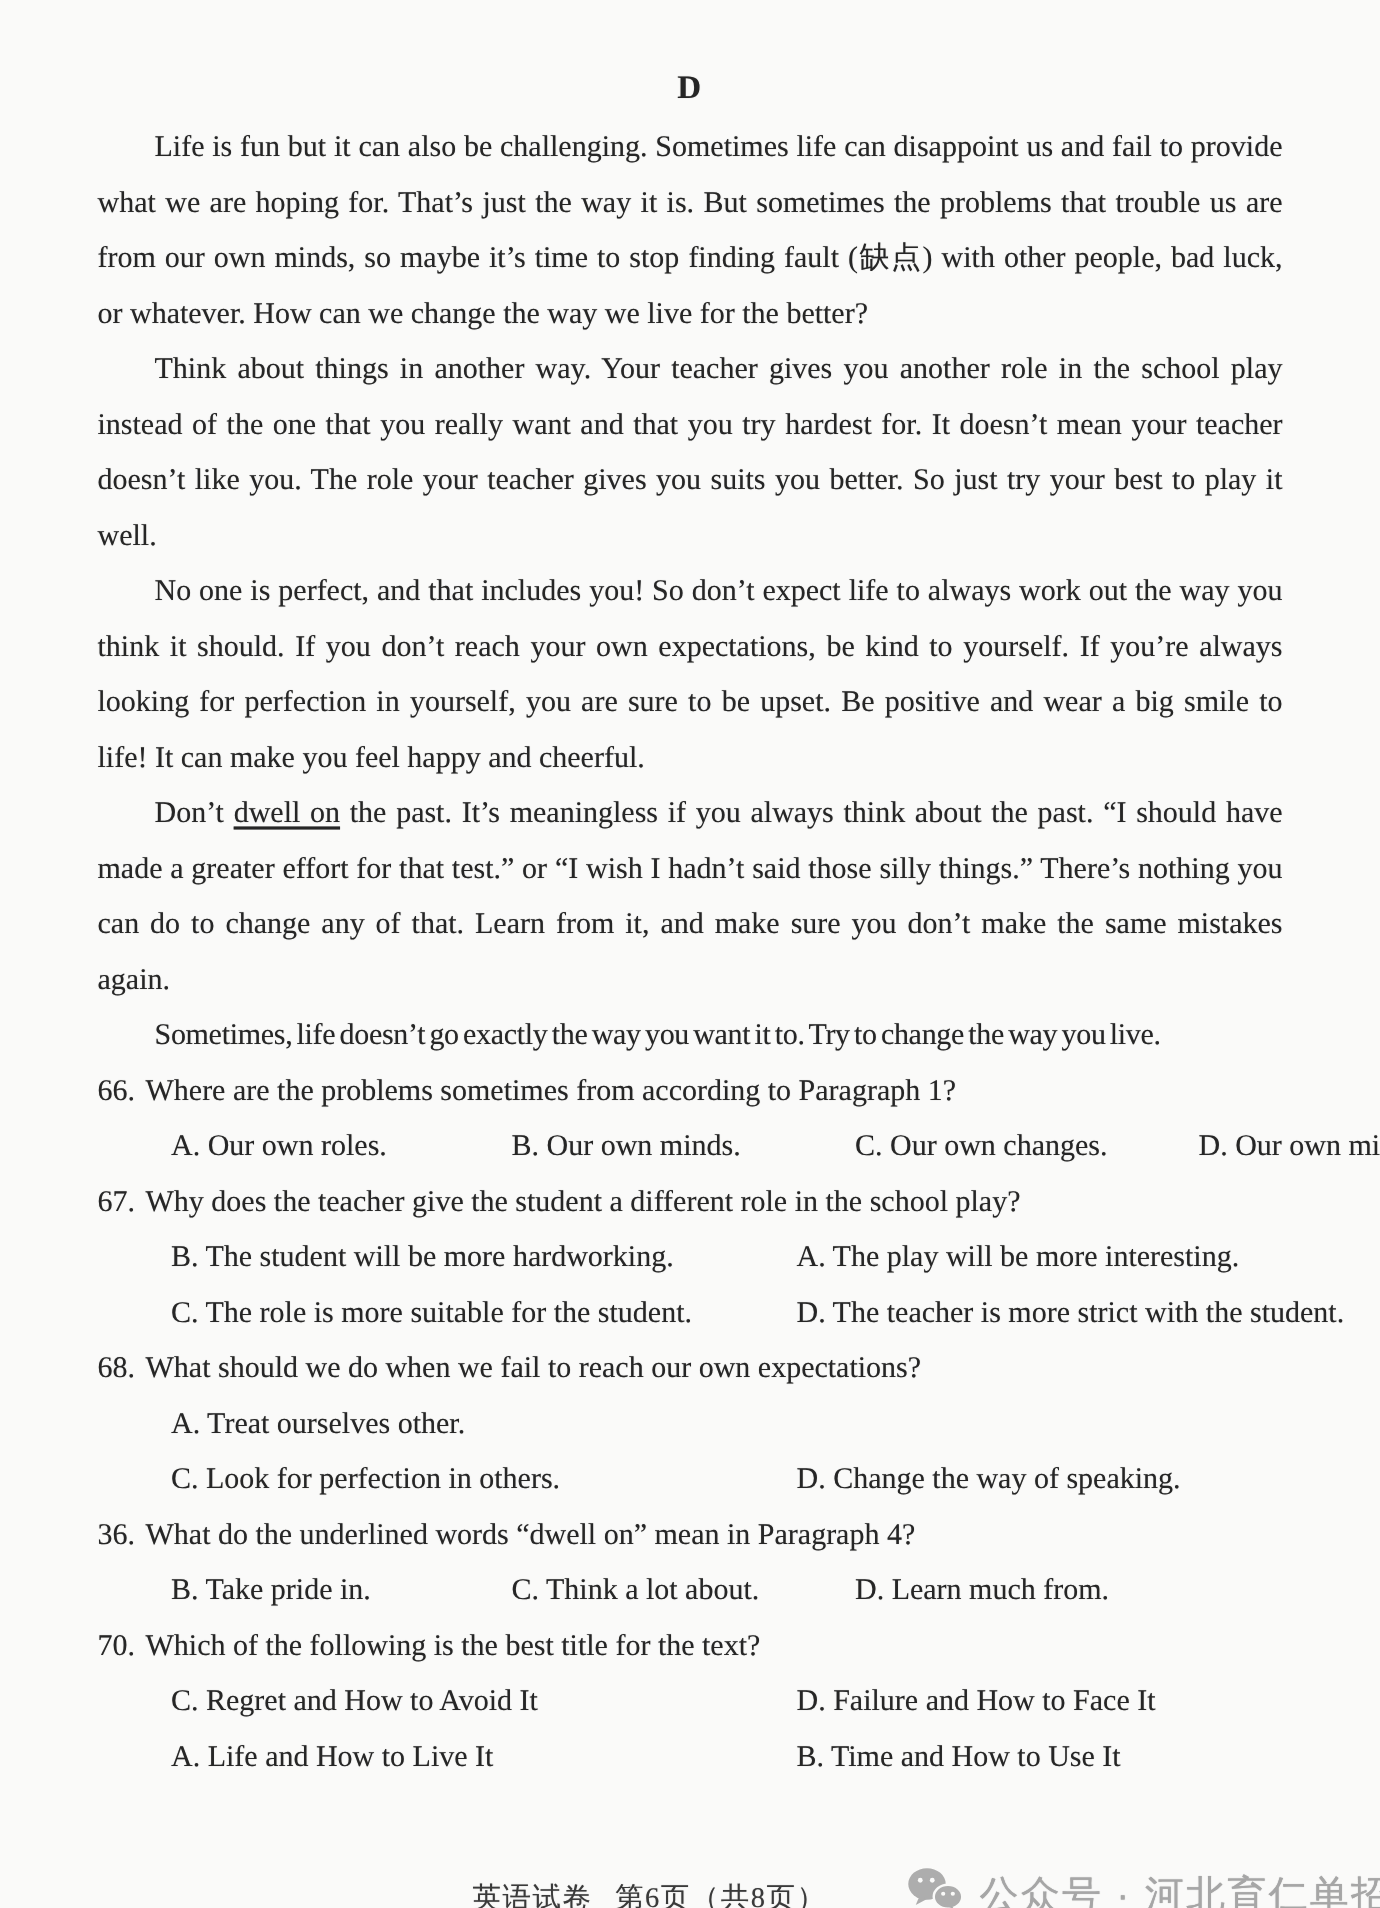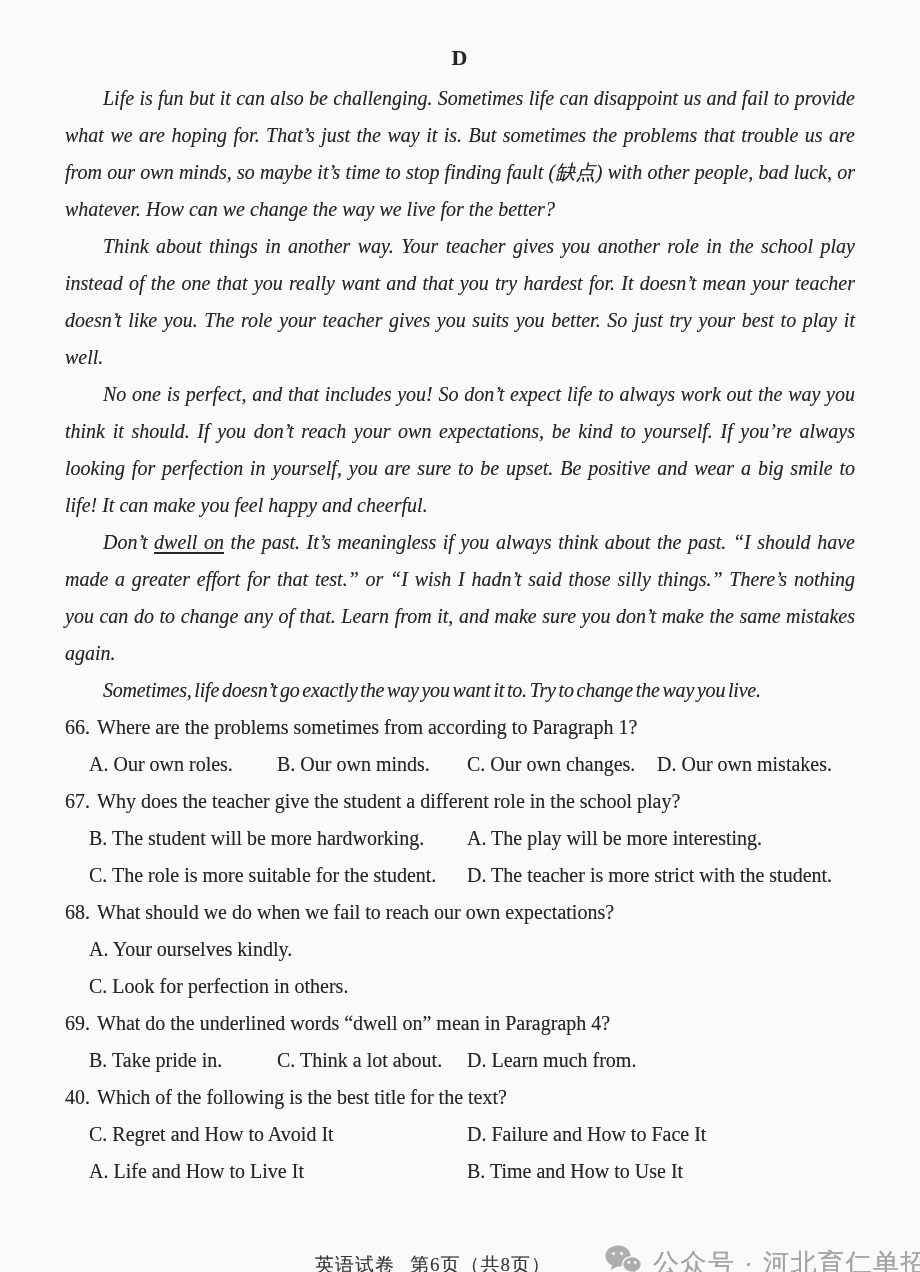--- a/index.html
+++ b/index.html
@@ -25,37 +25,37 @@
     font-weight: bold;
     font-size: 22px;
     letter-spacing: 1px;
   }
   .passage { margin-top: 8px; }
   .para {
     margin: 0;
     text-indent: 38px;
     text-align: justify;
     line-height: 37px;
-    font-style: italic;
   }
   .para-closing {
     white-space: nowrap;
     letter-spacing: -0.2px;
     word-spacing: -2px;
   }
   .u {
     text-decoration: underline;
     text-underline-offset: 3px;
   }
   .q-line { line-height: 37px; }
   .q-num { margin-right: 7px; }
   .opts {
-    margin-left: 24px;
+    margin-left: 49px;
     line-height: 37px;
     display: grid;
+    gap: 39px;
   }
   .opts span { white-space: nowrap; }
   .opts.four { grid-template-columns: 188px 190px 190px 1fr; }
   .opts.two  { grid-template-columns: 378px 1fr; }
   .footer {
     position: absolute;
     top: 1244px; left: 0;
     width: 784px; height: 40px;
     font-size: 19px;
   }
@@ -113,38 +113,39 @@
       </div>
       <div class="opts two">
         <span>C. The role is more suitable for the student.</span>
         <span>D. The teacher is more strict with the student.</span>
       </div>
     </div>
 
     <div class="question">
       <div class="q-line"><span class="q-num">68.</span><span>What should we do when we fail to reach our own expectations?</span></div>
       <div class="opts two">
-        <span>A. Your ourselves kindly.</span>
+        <span>A. Treat ourselves other.</span>
       </div>
       <div class="opts two">
         <span>C. Look for perfection in others.</span>
+        <span>D. Change the way of speaking.</span>
       </div>
     </div>
 
     <div class="question">
-      <div class="q-line"><span class="q-num">69.</span><span>What do the underlined words “dwell on” mean in Paragraph 4?</span></div>
+      <div class="q-line"><span class="q-num">36.</span><span>What do the underlined words “dwell on” mean in Paragraph 4?</span></div>
       <div class="opts four">
         <span>B. Take pride in.</span>
         <span>C. Think a lot about.</span>
         <span>D. Learn much from.</span>
       </div>
     </div>
 
     <div class="question">
-      <div class="q-line"><span class="q-num">40.</span><span>Which of the following is the best title for the text?</span></div>
+      <div class="q-line"><span class="q-num">70.</span><span>Which of the following is the best title for the text?</span></div>
       <div class="opts two">
         <span>C. Regret and How to Avoid It</span>
         <span>D. Failure and How to Face It</span>
       </div>
       <div class="opts two">
         <span>A. Life and How to Live It</span>
         <span>B. Time and How to Use It</span>
       </div>
     </div>
 

